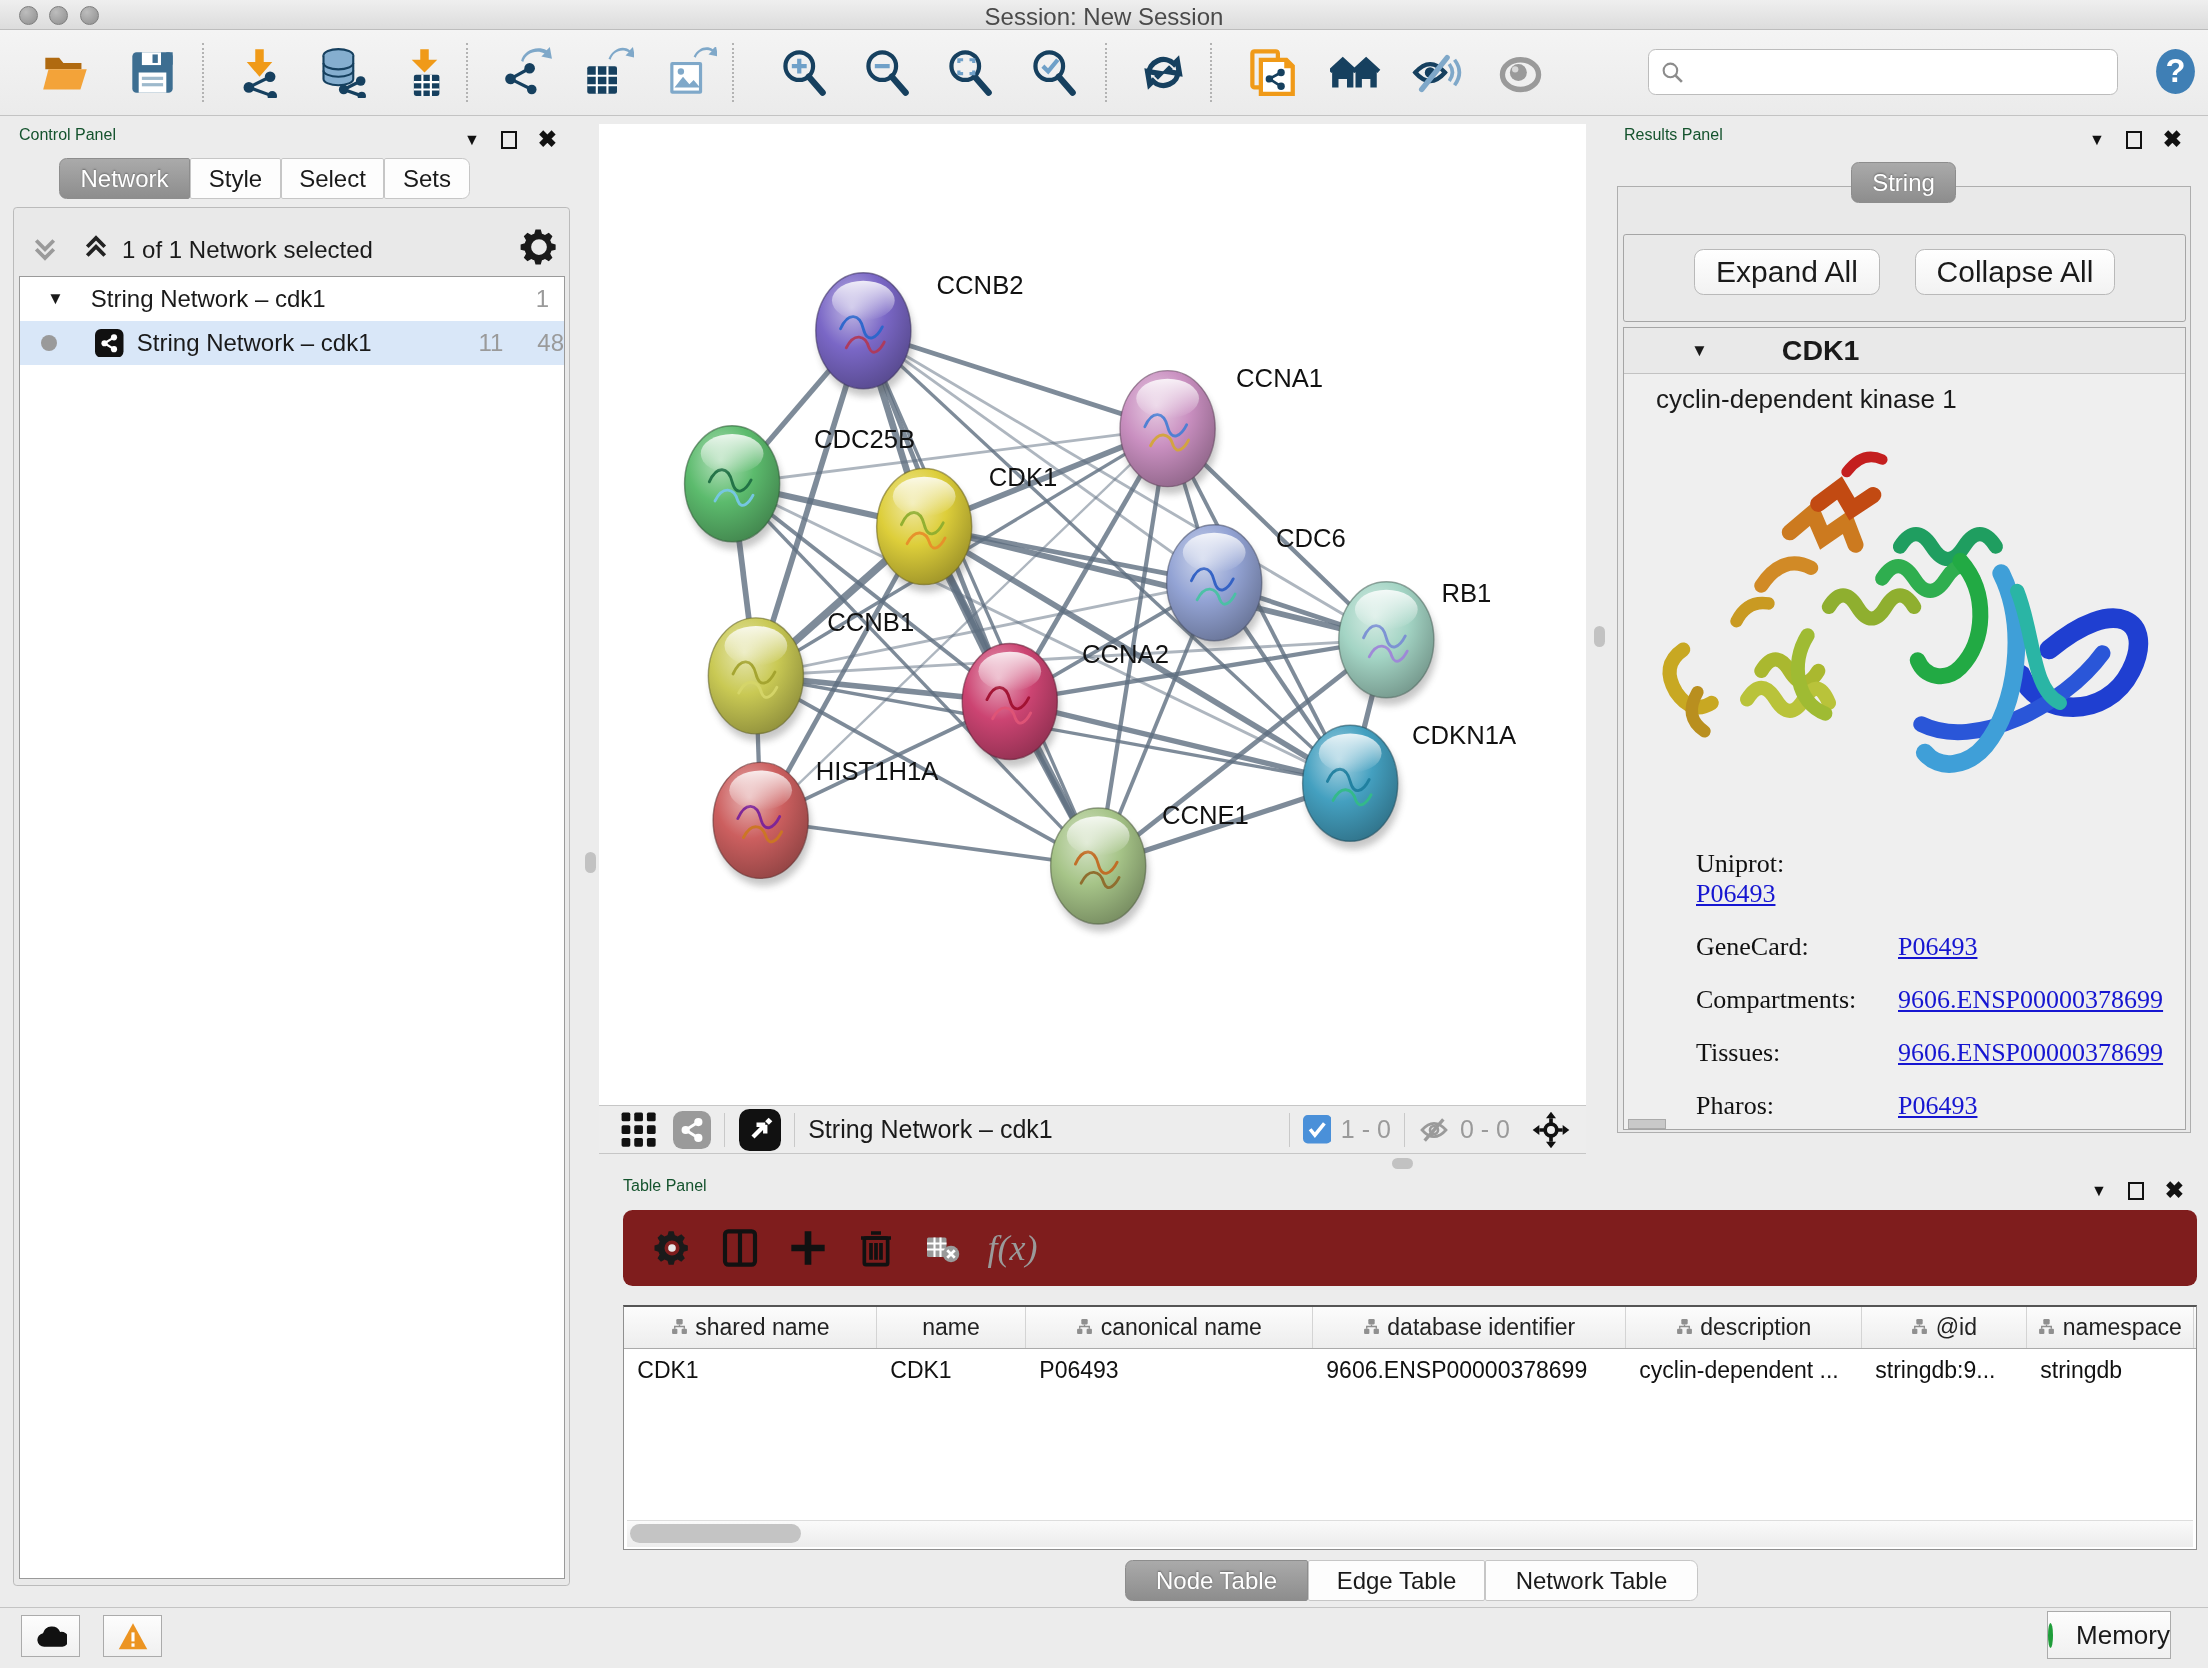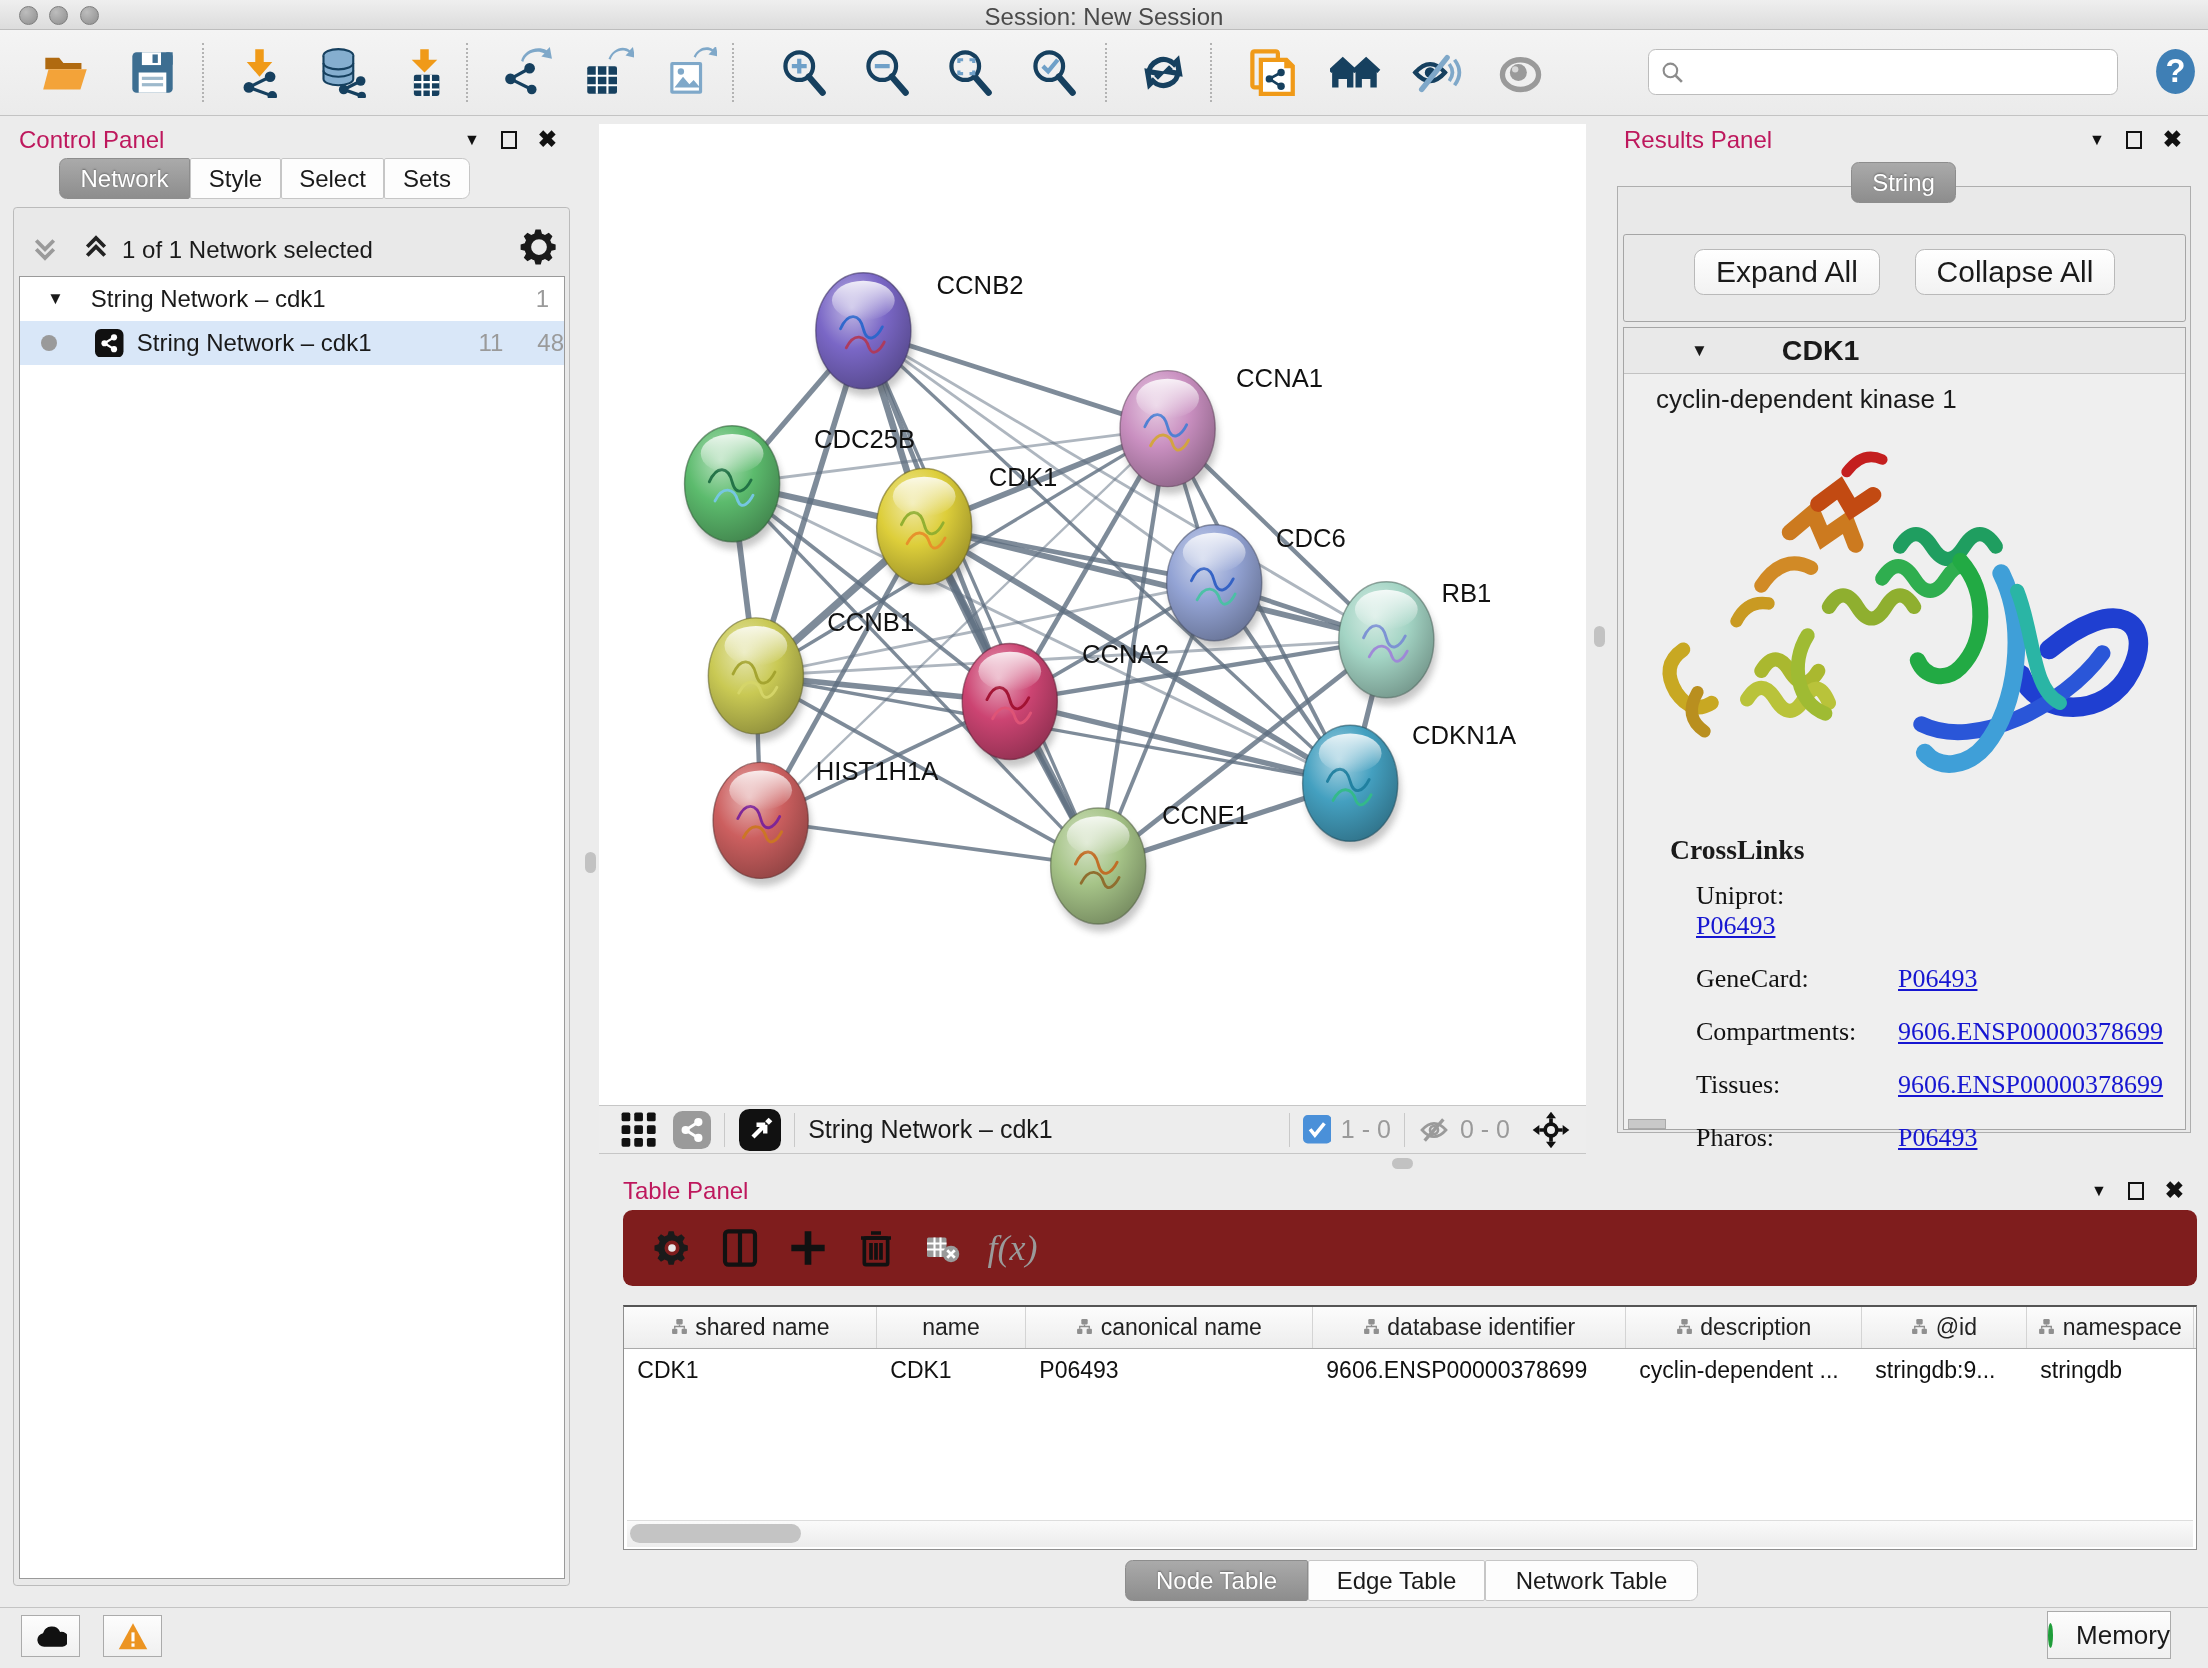--- a/index.html
+++ b/index.html
@@ -14,21 +14,21 @@
 
   
   .toolbar { left:0; top:30px; width:2208px; height:86px; background:linear-gradient(#f4f4f4,#ebebeb); border-bottom:1px solid #c3c3c3; }
   .tbicon { top:17px; width:51px; height:51px; }
   .tbsep { top:13.3px; width:0; height:59px; border-left:2.9px dotted #b3b3b3; }
   .searchbox { left:1648px; top:19px; width:470px; height:46px; background:#fff; border:1.9px solid #bcbcbc; border-radius:7.6px; display:flex; align-items:center; padding-left:11.4px; }
   .searchbox input { border:none; outline:none; font-size:23px; width:409px; background:transparent; }
   .helpbtn { left:2151px; top:17px; width:49px; height:49px; }
 
   
-  .panel-title { font-size:24px; color:#be185d; }
+  .panel-title { font-size:16px; color:#14532d; }
   .pctrl { display:flex; gap:21px; align-items:center; }
   .pctrl .tri { font-size:16px; color:#111; }
   .pctrl .sq { width:16px; height:18px; border:2.4px solid #111; display:inline-block; }
   .pctrl .xx { font-size:23px; font-weight:bold; color:#111; }
   .tab { display:inline-block; border:1px solid #c6c6c6; background:#fdfdfd; color:#1a1a1a; font-size:24px; text-align:center; padding:5.7px 17px; border-radius:1.9px; }
   .tab.first { border-radius:7.6px 1.9px 1.9px 7.6px; }
   .tab.last { border-radius:1.9px 7.6px 7.6px 1.9px; }
   .tab.active { background:linear-gradient(#aaaaaa,#8d8d8d); color:#fff; text-shadow:0 -1px 1.9px rgba(0,0,0,.35); border-color:#8d8d8d; }
   .tab.lone { border-radius:7.6px; }
 
@@ -565,21 +565,20 @@
       <path d="M34 152 q-8 14 4 22" stroke="#b98f1f" stroke-width="7"></path>
       <path d="M96 120 C86 136 90 158 106 164" stroke="#9fbb33" stroke-width="8"></path>
       <path d="M86 62 l13 -11 6 14 13 -9 5 13" stroke="#cc7a1f" stroke-width="9"></path>
       <path d="M102 46 l12 -9 7 12 12 -8" stroke="#c24a12" stroke-width="9"></path>
       <path d="M118 28 q9 -12 20 -7" stroke="#c41f1f" stroke-width="6"></path>
       <path d="M70 92 q12 -18 28 -10" stroke="#d18a26" stroke-width="8"></path>
       <path d="M56 112 q6 -12 18 -10" stroke="#c99a22" stroke-width="7"></path>
     </g>
   </svg>
 
-  <div style="padding-left:46px; font-size:27.6px; font-weight:bold;" class="serif">CrossLinks</div>
   <div id="crosslinks" style="padding:15px 0 0 72px;">
       <div style="display: flex; margin-bottom: 23px; flex-direction: column;">
         <span class="xlabel" style="width: 202px;">Uniprot:</span>
         <a class="xlink">P06493</a>
       </div>
       <div style="display: flex; margin-bottom: 23px;">
         <span class="xlabel" style="width: 202px;">GeneCard:</span>
         <a class="xlink">P06493</a>
       </div>
       <div style="display: flex; margin-bottom: 23px;">

